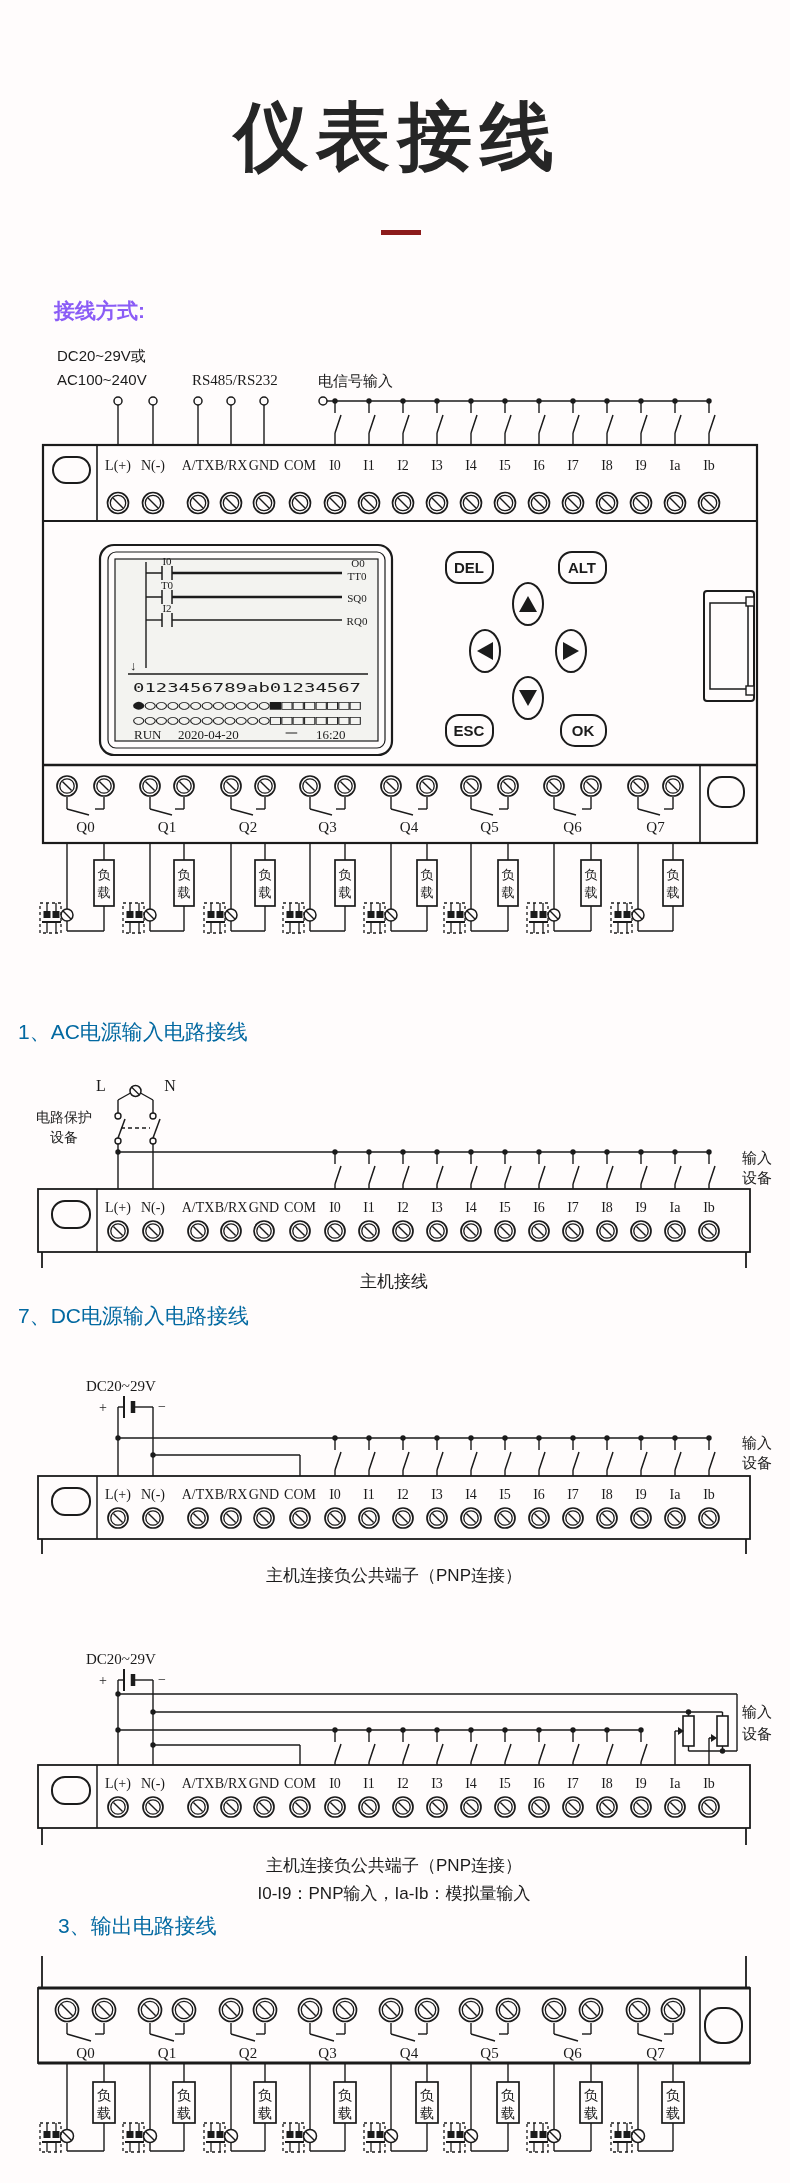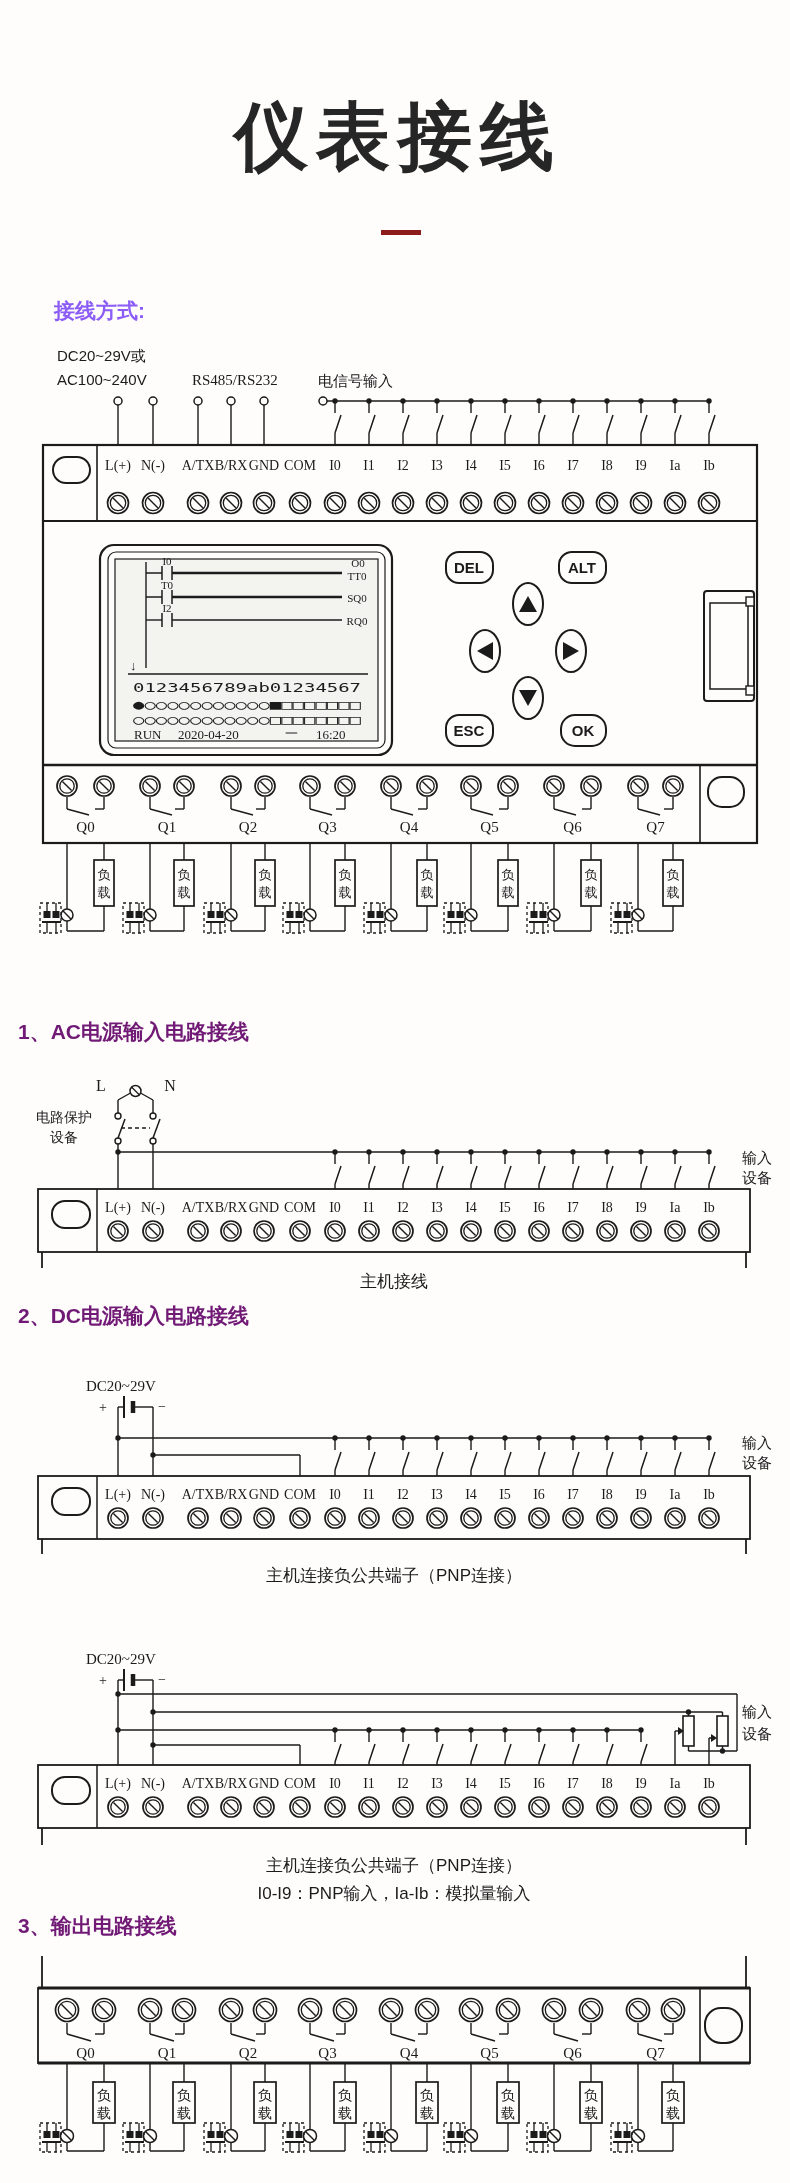--- a/index.html
+++ b/index.html
@@ -4,22 +4,22 @@
 <style>
   html,body{margin:0;padding:0;}
   body{background:#ffffff;}
   #page{position:relative;width:790px;height:2183px;background:#fffcfc;overflow:hidden;
         font-family:"Liberation Sans","DejaVu Sans",sans-serif;color:#1f1f1f;padding-left:6px;}
   .abs{position:absolute;}
   #big-title{left:0;right:0;top:100px;text-align:center;font-size:74px;font-weight:900;
              letter-spacing:8px;color:#262626;line-height:1;}
   #title-dash{left:381px;top:230px;width:40px;height:5px;background:#8c1b1b;}
   #method-label{left:54px;top:297px;font-size:21px;font-weight:700;color:#8b5cf6;}
-  .sec-head{left:18px;font-size:21px;font-weight:700;color:#701a75;}
-  #sec1{top:1018px;} #sec2{top:1302px;} #sec3{top:1912px;}
+  .sec-head{left:18px;font-size:21px;font-weight:400;color:#0369a1;}
+  #sec1{top:1018px;} #sec2{top:1302px;} #sec3{top:1912px;margin-left:40px;}
   svg{position:absolute;left:0;top:0;}
   svg text{fill:#1b1b1b;}
   .sr11{font:11px "Liberation Serif","DejaVu Serif",serif;}
   .sr13{font:13px "Liberation Serif","DejaVu Serif",serif;}
   .sr14{font:14px "Liberation Serif","DejaVu Serif",serif;}
   .sr15{font:15px "Liberation Serif","DejaVu Serif",serif;}
   .sr16{font:16px "Liberation Serif","DejaVu Serif",serif;}
   .cn13{font:13px "Liberation Sans","DejaVu Sans",sans-serif;}
   .cn14{font:14px "Liberation Sans","DejaVu Sans",sans-serif;}
   .cn15{font:15px "Liberation Sans","DejaVu Sans",sans-serif;}
@@ -28,21 +28,21 @@
   .btn{font:700 15px "Liberation Sans","DejaVu Sans",sans-serif;}
 </style>
 </head>
 <body>
 
 <div id="page">
   <div class="abs" id="big-title">仪表接线</div>
   <div class="abs" id="title-dash"></div>
   <div class="abs" id="method-label">接线方式:</div>
   <div class="abs sec-head" id="sec1">1、AC电源输入电路接线</div>
-  <div class="abs sec-head" id="sec2">2、DC电源输入电路接线</div>
+  <div class="abs sec-head" id="sec2">7、DC电源输入电路接线</div>
   <div class="abs sec-head" id="sec3">3、输出电路接线</div>
 
   <svg id="art" width="790" height="2183" viewBox="0 0 790 2183">
 
     <g id="d1">
       <text x="57" y="361" class="cn15">DC20~29V或</text>
       <text x="57" y="385" class="cn15">AC100~240V</text>
       <text x="192" y="385" class="sr15">RS485/RS232</text>
       <text x="318" y="386" class="cn15">电信号输入</text>
 

